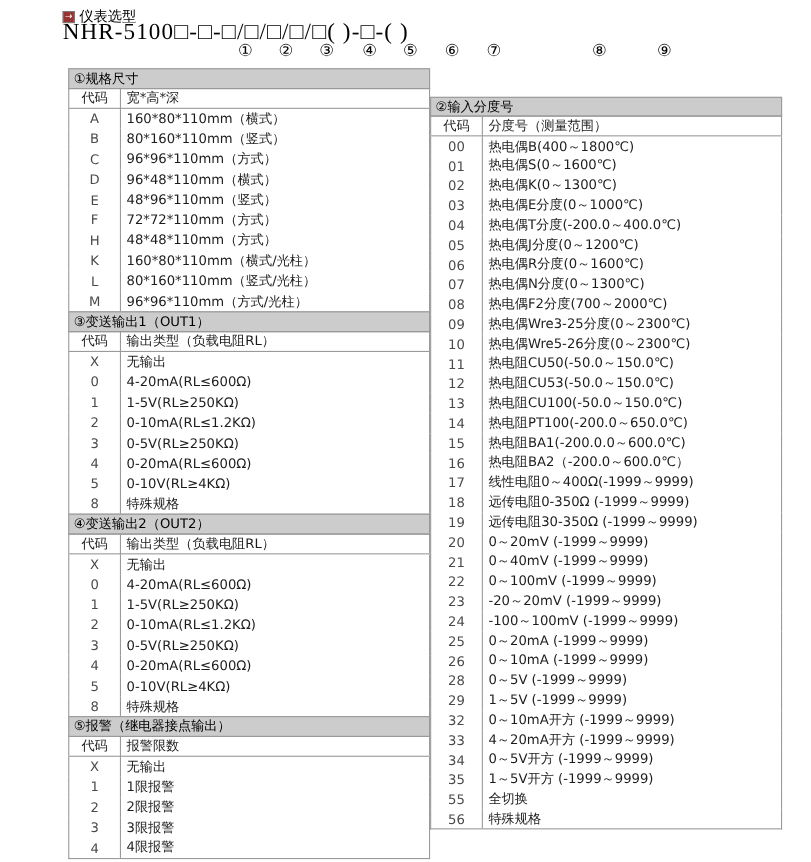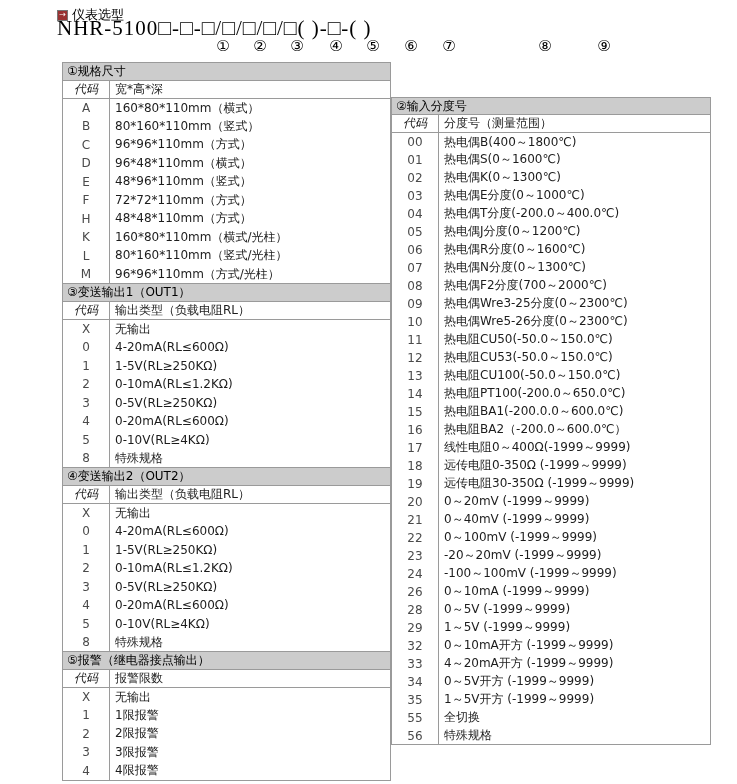--- a/index.html
+++ b/index.html
@@ -104,21 +104,21 @@
     white-space: nowrap;
     overflow: hidden;
   }
   .sec th:first-child, .sec td:first-child {
     width: 47px;
     text-align: center;
     border-right: 1px solid var(--border);
     padding: 0;
     color: #4a4a4a;
   }
-  .sec th:first-child { color: #1c1c1c; font-style: italic; }
+  .sec th:first-child { color: #1c1c1c; }
   .col-left  tr { height: 18.5px; }
   .col-right tr { height: 18px; }
 </style>
 </head>
 <body>
 
 <div class="page">
 
   <div class="title-row">
     <span class="goto-icon">→</span>
@@ -429,20 +429,24 @@
               </tr>
               <tr>
                 <td>23</td>
                 <td>-20～20mV (-1999～9999)</td>
               </tr>
               <tr>
                 <td>24</td>
                 <td>-100～100mV (-1999～9999)</td>
               </tr>
               <tr>
+                <td>25</td>
+                <td>0～20mA (-1999～9999)</td>
+              </tr>
+              <tr>
                 <td>26</td>
                 <td>0～10mA (-1999～9999)</td>
               </tr>
               <tr>
                 <td>28</td>
                 <td>0～5V (-1999～9999)</td>
               </tr>
               <tr>
                 <td>29</td>
                 <td>1～5V (-1999～9999)</td>

